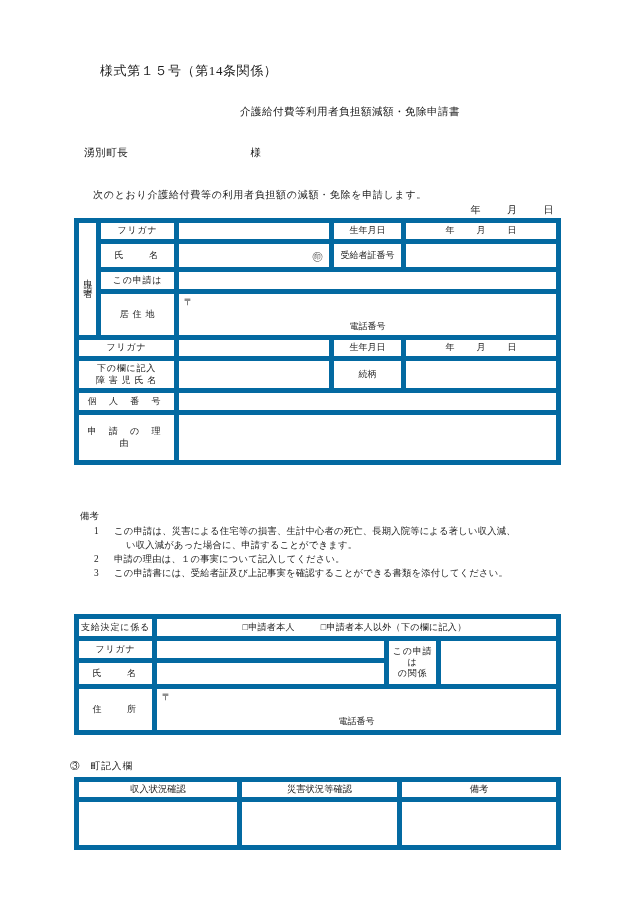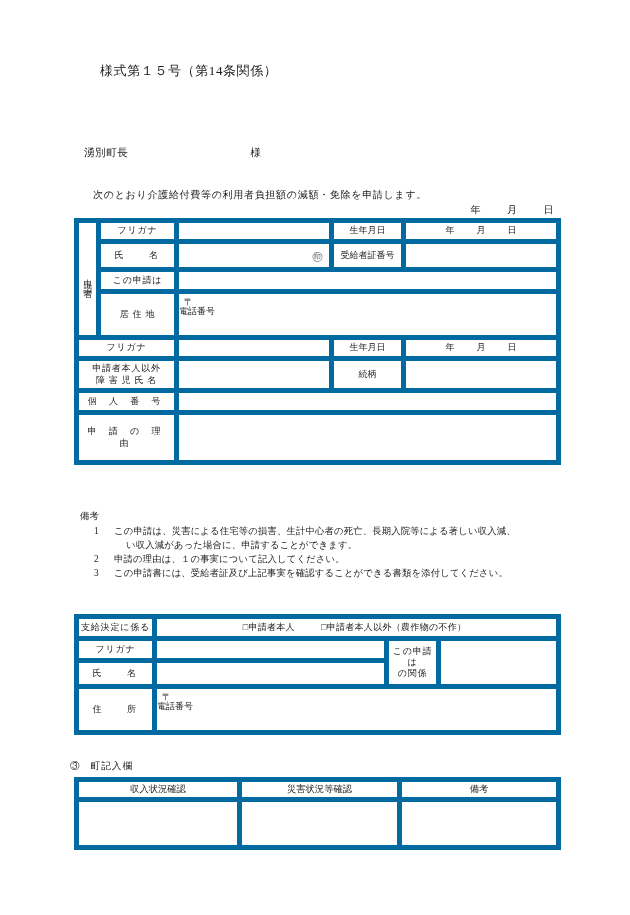--- a/index.html
+++ b/index.html
@@ -133,22 +133,22 @@
   .postal {
     position: absolute;
     left: 5px;
     top: 3px;
     font-size: 9px;
   }
   .tel {
     position: absolute;
     left: 0;
     right: 0;
-    bottom: 18px;
-    text-align: left;
+    bottom: 3px;
+    text-align: center;
     font-size: 9px;
   }
 
   
   .mynum {
     display: flex;
     width: 100%;
     height: 100%;
   }
   .mynum > i {
@@ -235,20 +235,21 @@
   }
   #town-table td { font-size: 9.3px; }
 </style>
 </head>
 <body>
 
 <div class="page">
 
   <div class="form-no">様式第１５号（第14条関係）</div>
 
+  <div class="doc-title">介護給付費等利用者負担額減額・免除申請書</div>
 
   <div class="addressee">
     <span>湧別町長</span><span class="sama">様</span>
   </div>
 
   <div class="lead">次のとおり介護給付費等の利用者負担額の減額・免除を申請します。</div>
 
   <div class="date-line">
     <span class="y">年</span><span class="m">月</span><span class="d">日</span>
   </div>
@@ -328,21 +329,21 @@
       <tr>
         <td colspan="2" class="dashed-bottom lbl-tight" style="height:21px">フリガナ</td>
         <td class="dashed-bottom"></td>
         <td style="height:21px">生年月日</td>
         <td class="ymd">
           <span class="y">年</span><span class="m">月</span><span class="d">日</span>
         </td>
       </tr>
       <tr>
         <td colspan="2" class="lbl-tight" style="height:32px">
-          <div>申請者本人以外</div>
+          <div>下の欄に記入</div>
           <div>障 害 児 氏 名</div>
         </td>
         <td></td>
         <td style="height:32px">続柄</td>
         <td></td>
       </tr>
 
       <tr>
         <td colspan="2" class="lbl-wide" style="height:22px">個 人 番 号</td>
         <td colspan="3" style="padding:0">
@@ -393,21 +394,21 @@
     <colgroup>
       <col style="width:78px">
       <col style="width:232px">
       <col style="width:52px">
       <col style="width:120px">
     </colgroup>
     <tbody>
       <tr>
         <td class="lbl-tight" style="height:22px">支給決定に係る</td>
         <td colspan="3" class="chkline">
-          <span class="chk">□申請者本人</span><span class="chk-gap"></span><span class="chk">□申請者本人以外（農作物の不作）</span>
+          <span class="chk">□申請者本人</span><span class="chk-gap"></span><span class="chk">□申請者本人以外（下の欄に記入）</span>
         </td>
       </tr>
       <tr>
         <td class="dashed-bottom lbl-tight" style="height:22px">フリガナ</td>
         <td class="dashed-bottom"></td>
         <td rowspan="2" class="lbl-tight">
           <div>この申請は</div>
           <div>の関係</div>
         </td>
         <td rowspan="2"></td>

